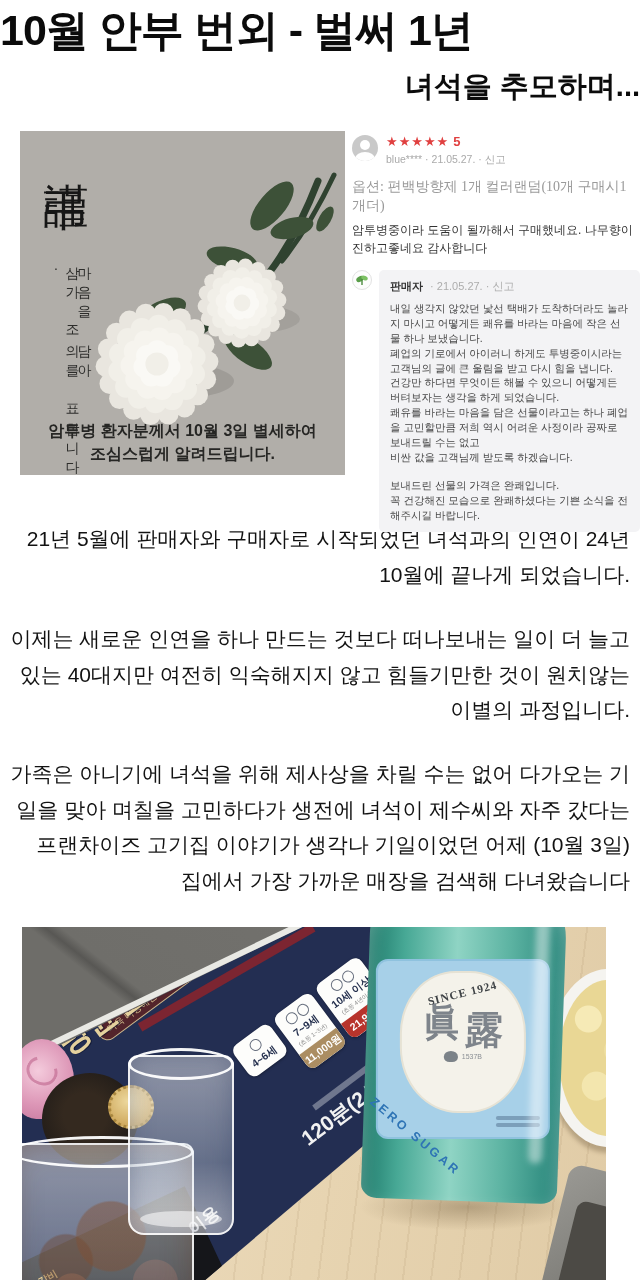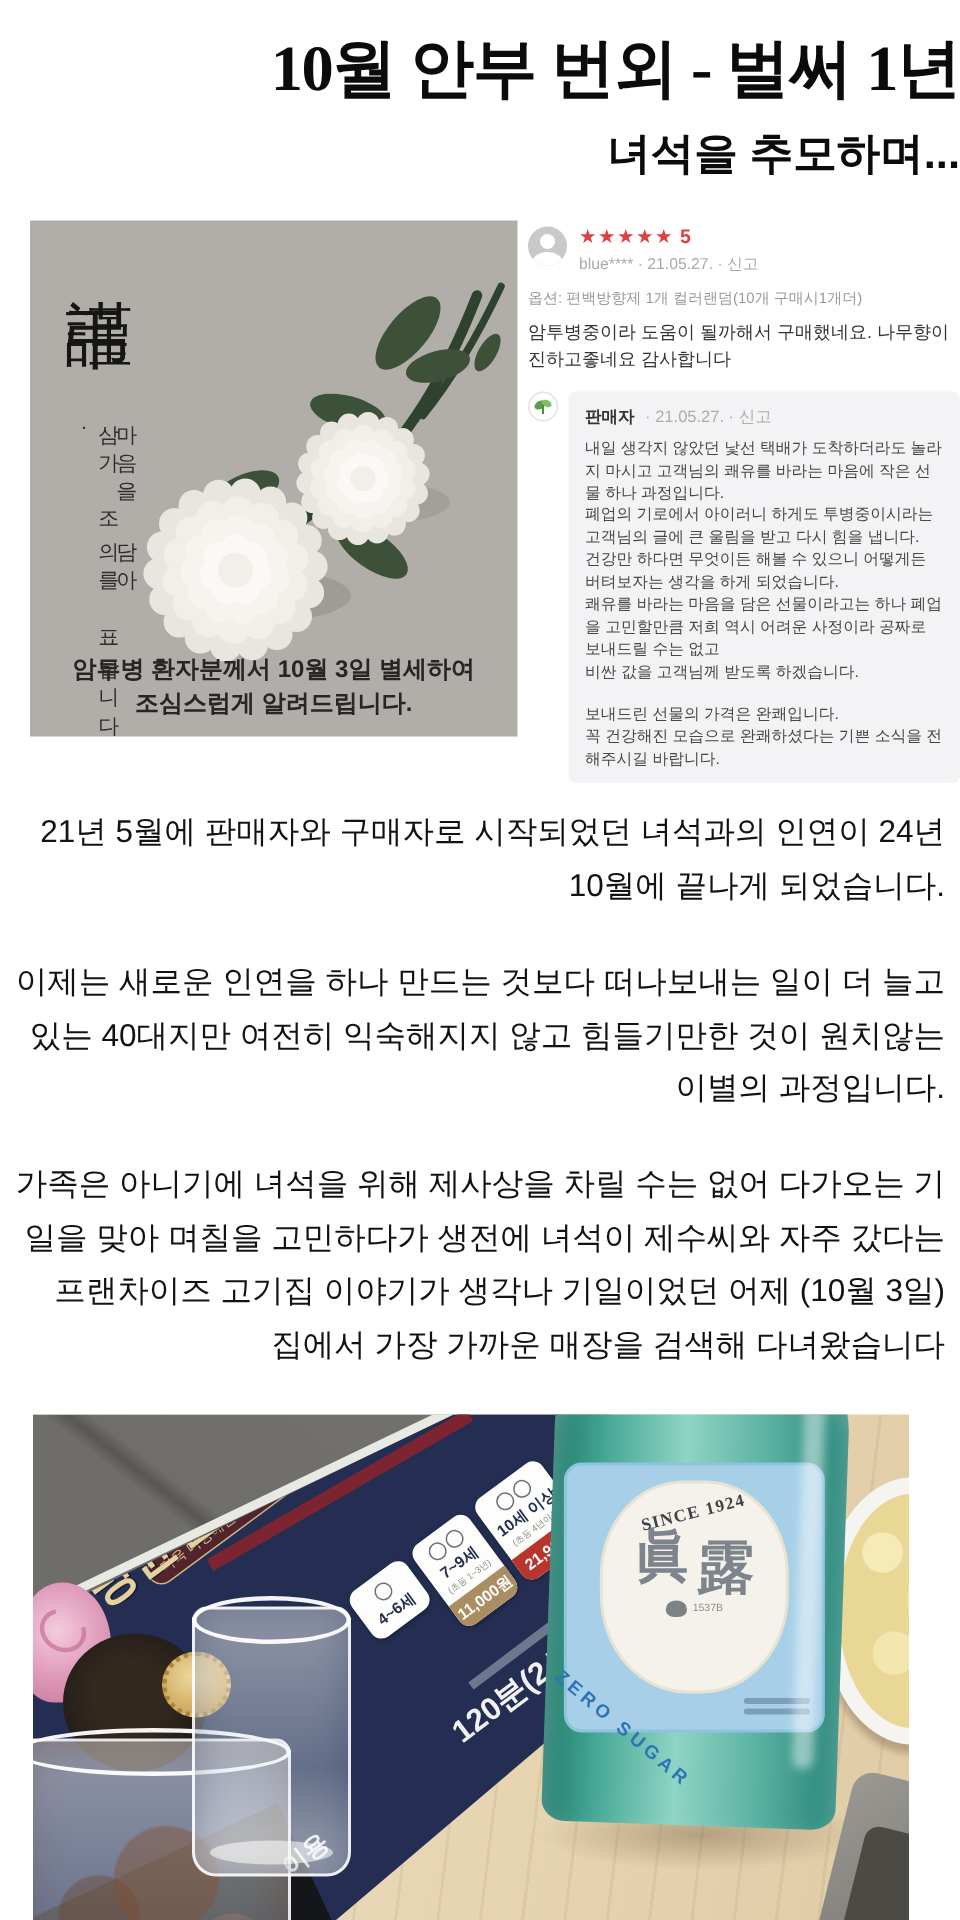--- a/index.html
+++ b/index.html
@@ -1,21 +1,21 @@
 <!DOCTYPE html>
 <html><head>
 <meta charset="utf-8">
 <style>
   * { margin:0; padding:0; box-sizing:border-box; }
   html,body { width:640px; height:1280px; background:#fff; overflow:hidden;
     font-family:"Liberation Sans","DejaVu Sans",sans-serif; }
 
   
-  .page-title { margin-top:22px; text-align:right; font-size:43px; font-weight:800;
-    letter-spacing:-1px; color:#0b0b0b; line-height:1.15;font-family:Liberation Serif, serif; }
+  .page-title { margin-top:6px; text-align:left; font-size:43px; font-weight:800;
+    letter-spacing:-1px; color:#0b0b0b; line-height:1.15; }
   .page-subtitle { margin-top:12px; text-align:right; font-size:29px; font-weight:700; color:#0b0b0b; }
 
   
   .images-row { position:relative; height:348px; margin-top:24px; }
 
   
   .memorial { position:absolute; left:20px; top:0; width:325px; height:344px;
     background:#b1aeа9; background:#b1aea9; overflow:hidden; }
   .hanja { position:absolute; left:16px; top:16px; writing-mode:vertical-rl; text-orientation:upright;
     font-family:"Liberation Serif","DejaVu Serif",serif; font-size:45px; color:#161616; letter-spacing:9px; }
@@ -31,21 +31,21 @@
   .review { position:absolute; left:352px; top:4px; width:288px; background:#fff; }
   .rev-head { display:flex; align-items:flex-start; }
   .avatar { width:26px; height:26px; border-radius:50%; background:#c9c9c9; position:relative; overflow:hidden; flex:0 0 26px; }
   .avatar::before { content:""; position:absolute; left:8px; top:5px; width:10px; height:10px; border-radius:50%; background:#fff; }
   .avatar::after { content:""; position:absolute; left:3px; top:17px; width:20px; height:14px; border-radius:50%; background:#fff; }
   .rev-head-txt { margin-left:8px; }
   .stars-row { font-size:13px; font-weight:700; color:#e04040; letter-spacing:1px; line-height:1.1; }
   .stars-row .num { margin-left:4px; letter-spacing:0; }
   .meta { margin-top:3px; font-size:10.5px; color:#aaa; }
   .meta .rpt { color:#aaa; }
-  .option-line { margin-top:10px; font-size:10px; color:#9a9a9a; line-height:1.4; }
+  .option-line { margin-top:10px; font-size:14px; color:#9a9a9a; line-height:1.4;font-family:Liberation Serif, serif; }
   .rev-body { margin-top:5px; font-size:12px; color:#333; line-height:1.5; }
 
   .seller-row { display:flex; align-items:flex-start; margin-top:13px; }
   .seller-avatar { width:20px; height:20px; border-radius:50%; background:#fdfdfd; border:1px solid #e2e2e2;
     flex:0 0 20px; display:flex; align-items:center; justify-content:center; }
   .seller-box { flex:1; margin-left:7px; background:#f3f3f5; border-radius:5px; padding:9px 11px; }
   .seller-head { font-size:11px; }
   .seller-name { font-weight:700; color:#333; }
   .seller-meta { color:#adadad; margin-left:4px;text-align:center; }
   .reply { margin-top:7px; }
@@ -324,21 +324,21 @@
           <path d="M7,6 L7,12" stroke="#4c8a3e" stroke-width="1.4"></path>
         </svg>
       </div>
       <div class="seller-box">
         <div class="seller-head">
           <span class="seller-name">판매자</span>
           <span class="seller-meta">· <span>21.05.27.</span> ·
           <span>신고</span></span>
         </div>
         <div class="reply">
-          <div class="reply-p">내일 생각지 않았던 낯선 택배가 도착하더라도 놀라지 마시고 고객님의 쾌유를 바라는 마음에 작은 선물 하나 과정입니다.</div>
+          <div class="reply-p">내일 생각지 않았던 낯선 택배가 도착하더라도 놀라지 마시고 어떻게든 쾌유를 바라는 마음에 작은 선물 하나 보냈습니다.</div>
           <div class="reply-p">폐업의 기로에서 아이러니 하게도 투병중이시라는 고객님의 글에 큰 울림을 받고 다시 힘을 냅니다.</div>
           <div class="reply-p">건강만 하다면 무엇이든 해볼 수 있으니 어떻게든 버텨보자는 생각을 하게 되었습니다.</div>
           <div class="reply-p">쾌유를 바라는 마음을 담은 선물이라고는 하나 폐업을 고민할만큼 저희 역시 어려운 사정이라 공짜로 보내드릴 수는 없고</div>
           <div class="reply-p">비싼 값을 고객님께 받도록 하겠습니다.</div>
           <div class="reply-p"></div>
           <div class="reply-p">보내드린 선물의 가격은 완쾌입니다.</div>
           <div class="reply-p">꼭 건강해진 모습으로 완쾌하셨다는 기쁜 소식을 전해주시길 바랍니다.</div>
         </div>
       </div>
     </div>

